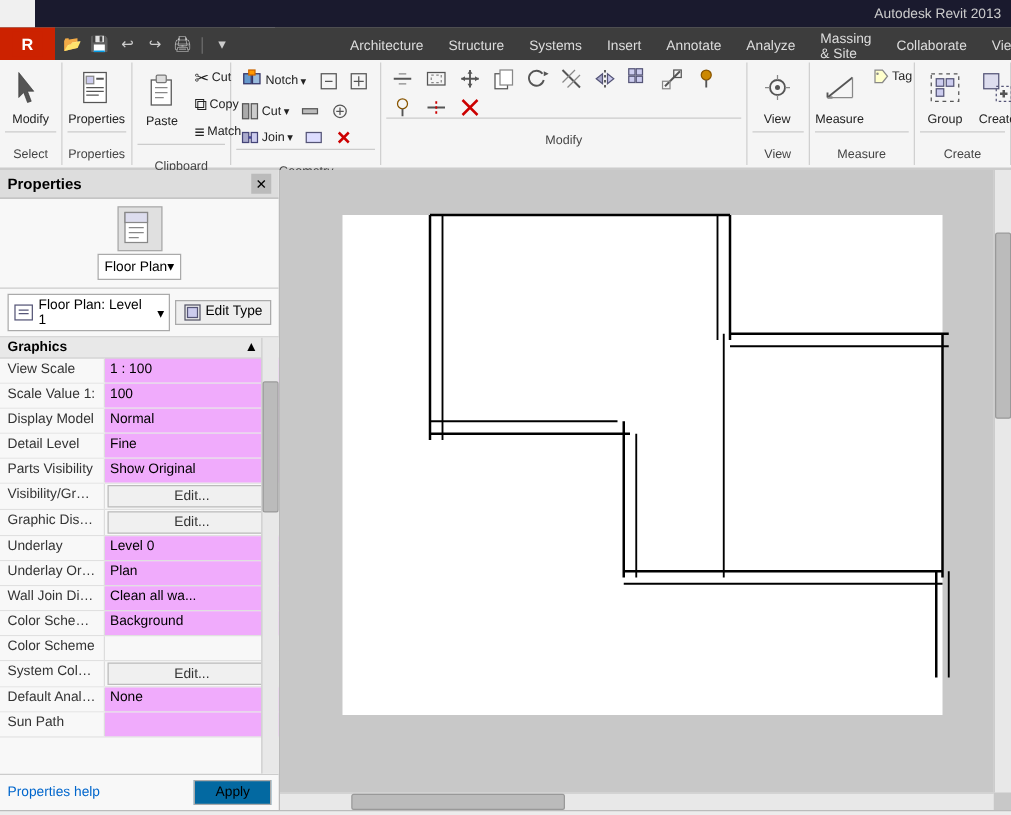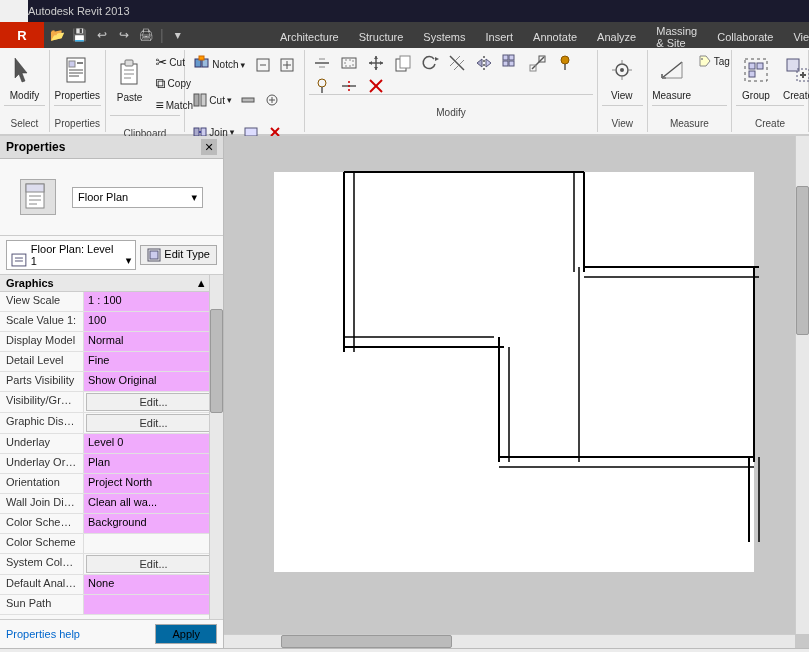--- a/index.html
+++ b/index.html
@@ -5,20 +5,21 @@
     * { box-sizing: border-box; margin: 0; padding: 0; }
     body { font-family: 'Segoe UI', Arial, sans-serif; font-size: 11px; background: #f0f0f0; overflow: hidden; width: 809px; height: 652px; }
 
     
     #title-bar {
       background: #1a1a2e;
       color: #ccc;
       height: 22px;
       display: flex;
       align-items: center;
+      justify-content: flex-end;
       padding-right: 8px;
       font-size: 11px;
       margin-left: 28px;
     }
 
     
     #ribbon-tabs {
       background: #3d3d3d;
       display: flex;
       align-items: flex-end;
@@ -177,23 +178,24 @@
       cursor: pointer;
       display: flex;
       align-items: center;
       justify-content: center;
       font-size: 11px;
     }
 
     #type-selector {
       display: flex;
       align-items: center;
-      gap: 16px;
-      padding: 20px;
+      gap: 2px;
+      padding: 6px;
       border-bottom: 1px solid #ccc;
+      flex-direction: column;
     }
 
     #type-icon {
       width: 36px; height: 36px;
       background: #e0e0e0;
       border: 1px solid #aaa;
       display: flex;
       align-items: center;
       justify-content: center;
     }
@@ -217,21 +219,21 @@
       padding: 4px 6px;
       border-bottom: 1px solid #ccc;
     }
 
     #floor-plan-dropdown {
       border: 1px solid #aaa;
       background: white;
       padding: 2px 4px;
       font-size: 11px;
       display: flex;
-      align-items: flex-end;
+      align-items: center;
       gap: 4px;
       cursor: pointer;
     }
 
     #edit-type-btn {
       border: 1px solid #aaa;
       background: #eee;
       padding: 2px 6px;
       font-size: 11px;
       cursor: pointer;
@@ -482,21 +484,21 @@
         <button class="ribbon-btn-small">
           <span class="icon">≡</span>
           <span>Match</span>
         </button>
       </div>
     </div>
     <div class="ribbon-group-label">Clipboard</div>
   </div>
 
   <div class="ribbon-group" style="min-width:120px;">
-    <div class="ribbon-group-content" style="flex-direction:column; gap:14px;">
+    <div class="ribbon-group-content" style="flex-direction:column; gap:3px;">
       <div style="display:flex;gap:2px;align-items:center;">
         <button class="ribbon-btn-small" style="padding:2px 4px;">
           <span class="icon">
             <svg width="16" height="16" viewBox="0 0 16 16">
               <rect x="1" y="4" width="6" height="8" fill="#6699cc" stroke="#336"></rect>
               <rect x="8" y="4" width="6" height="8" fill="#99bbdd" stroke="#336"></rect>
               <rect x="5" y="1" width="5" height="4" fill="#ff9900" stroke="#c60"></rect>
             </svg>
           </span>
           <span>Notch</span>
@@ -818,24 +820,20 @@
       </div>
       <div class="prop-row">
         <div class="prop-name">Underlay</div>
         <div class="prop-value">Level 0</div>
       </div>
       <div class="prop-row">
         <div class="prop-name">Underlay Orie...</div>
         <div class="prop-value">Plan</div>
       </div>
       <div class="prop-row">
-        <div class="prop-name">Orientation</div>
-        <div class="prop-value">Project North</div>
-      </div>
-      <div class="prop-row">
         <div class="prop-name">Wall Join Disp...</div>
         <div class="prop-value">Clean all wa...</div>
       </div>
       <div class="prop-row">
         <div class="prop-name">Color Scheme...</div>
         <div class="prop-value">Background</div>
       </div>
       <div class="prop-row">
         <div class="prop-name">Color Scheme</div>
       </div>

